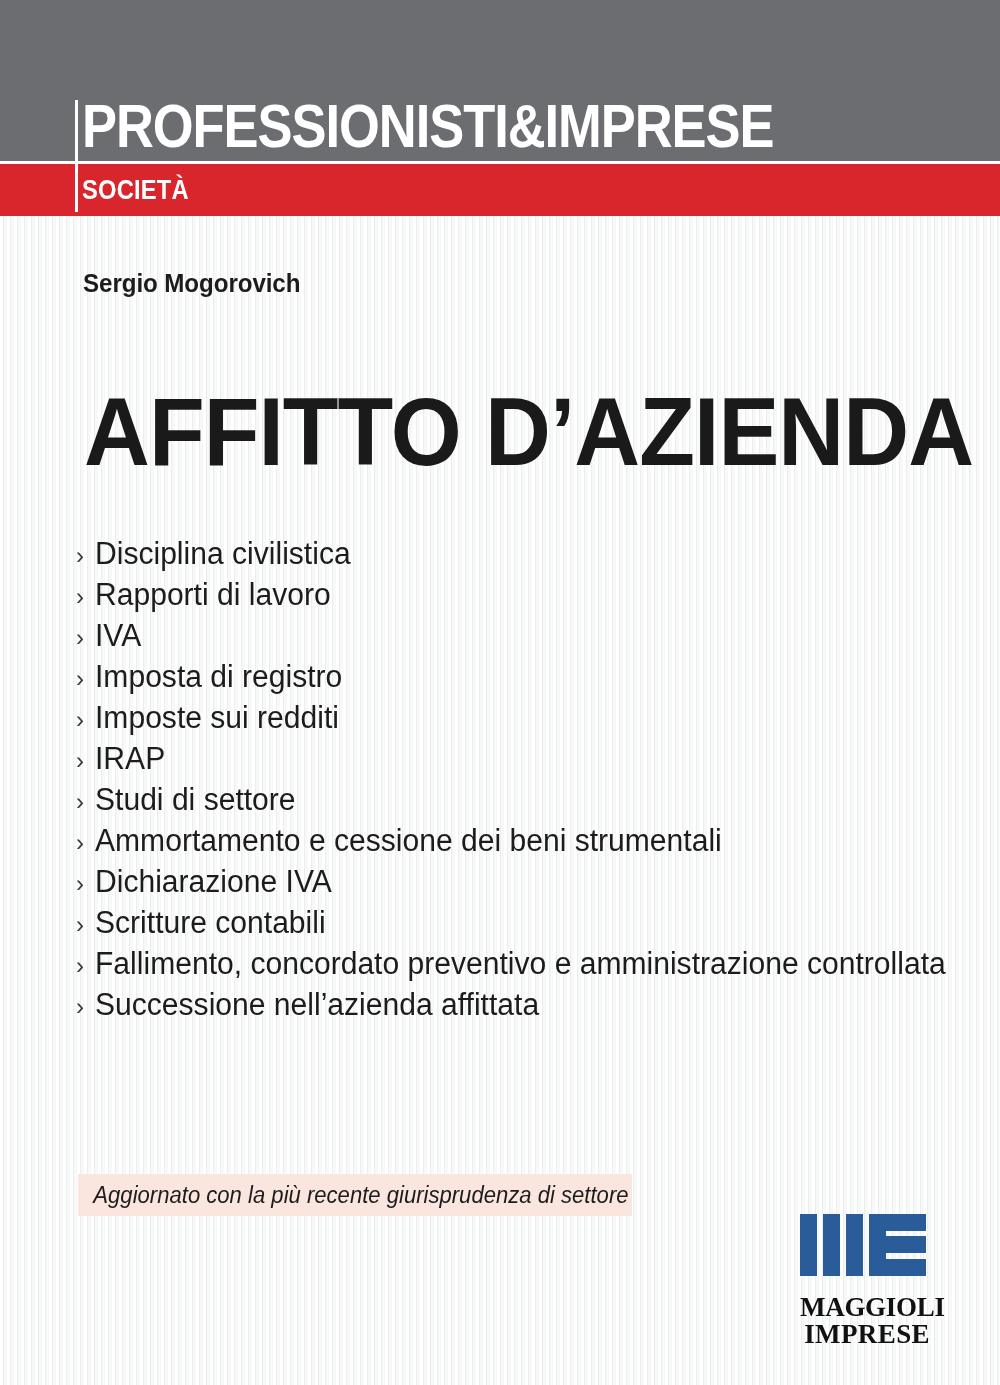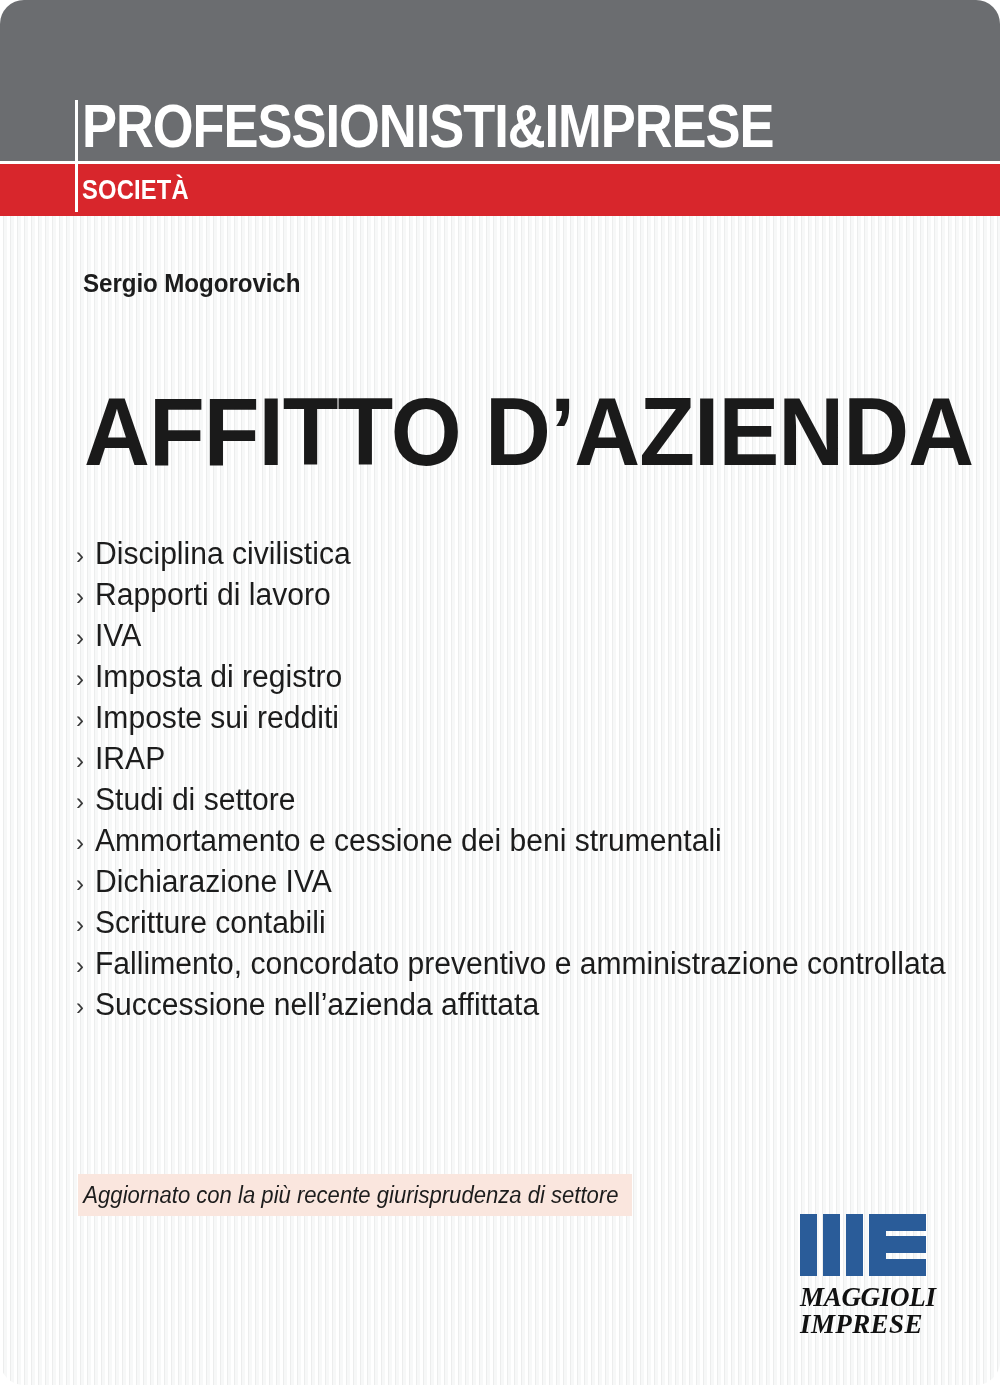--- a/index.html
+++ b/index.html
@@ -22,21 +22,20 @@
     background-image: repeating-linear-gradient(
       to right,
       #ffffff 0px,
       #ffffff 3px,
       #eceded 3px,
       #eceded 4px,
       #f7f8f8 4px,
       #f7f8f8 7px
     );
     overflow: hidden;
-    border-radius: 24px;
   }
 
   
   .header-gray {
     position: absolute;
     left: 0;
     top: 0;
     width: 1000px;
     height: 163px;
     background: #6b6d70;
@@ -158,21 +157,20 @@
   
   .tagline {
     position: absolute;
     left: 78px;
     top: 1174px;
     width: 554px;
     height: 42px;
     background: #fae6de;
     display: flex;
     align-items: center;
-    justify-content: center;
   }
   .tagline-text {
     padding-left: 16px;
     color: #1c1c1c;
     font-family: "Liberation Sans Narrow", "Liberation Sans", sans-serif;
     font-style: italic;
     font-size: 23px;
     line-height: 24px;
     white-space: nowrap;
     transform: scaleX(0.96);
@@ -207,30 +205,29 @@
     left: 69px;
     width: 57px;
     height: 17px;
     background: #2a5c99;
   }
   .lbh1 { top: 0px; }
   .lbh2 { top: 22px; }
   .lbh3 { top: 45px; }
 
   .publisher-name {
-    margin-top: 8px;
+    margin-top: 18px;
     color: #111111;
     font-family: "Liberation Serif", serif;
     font-weight: 700;
     font-size: 27px;
     line-height: 27px;
     letter-spacing: -0.3px;
-    text-align: left;
-    white-space: nowrap;
-    font-style: italic;
+    text-align: right;
+    white-space: nowrap;
   }
   .publisher-name .line2 {
     display: block;
     font-size: 27px;
     letter-spacing: 0.4px;
   }
 </style>
 </head>
 <body>
 

